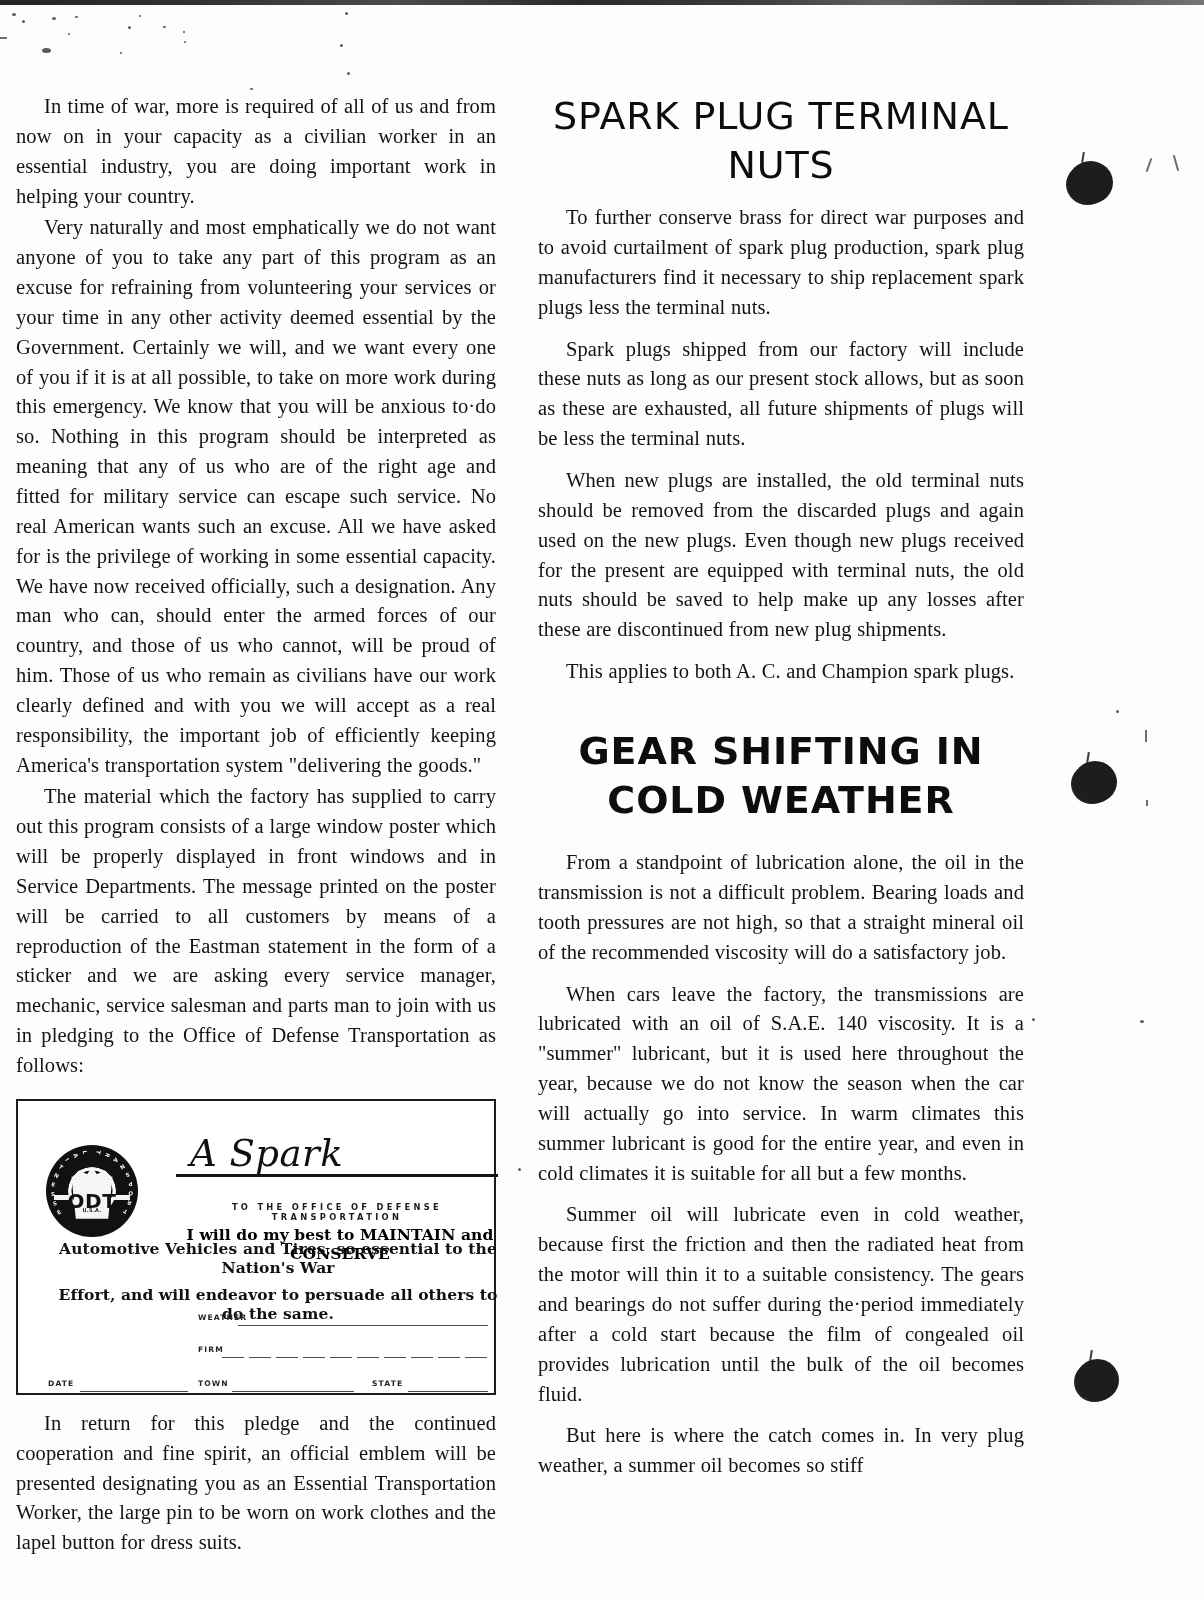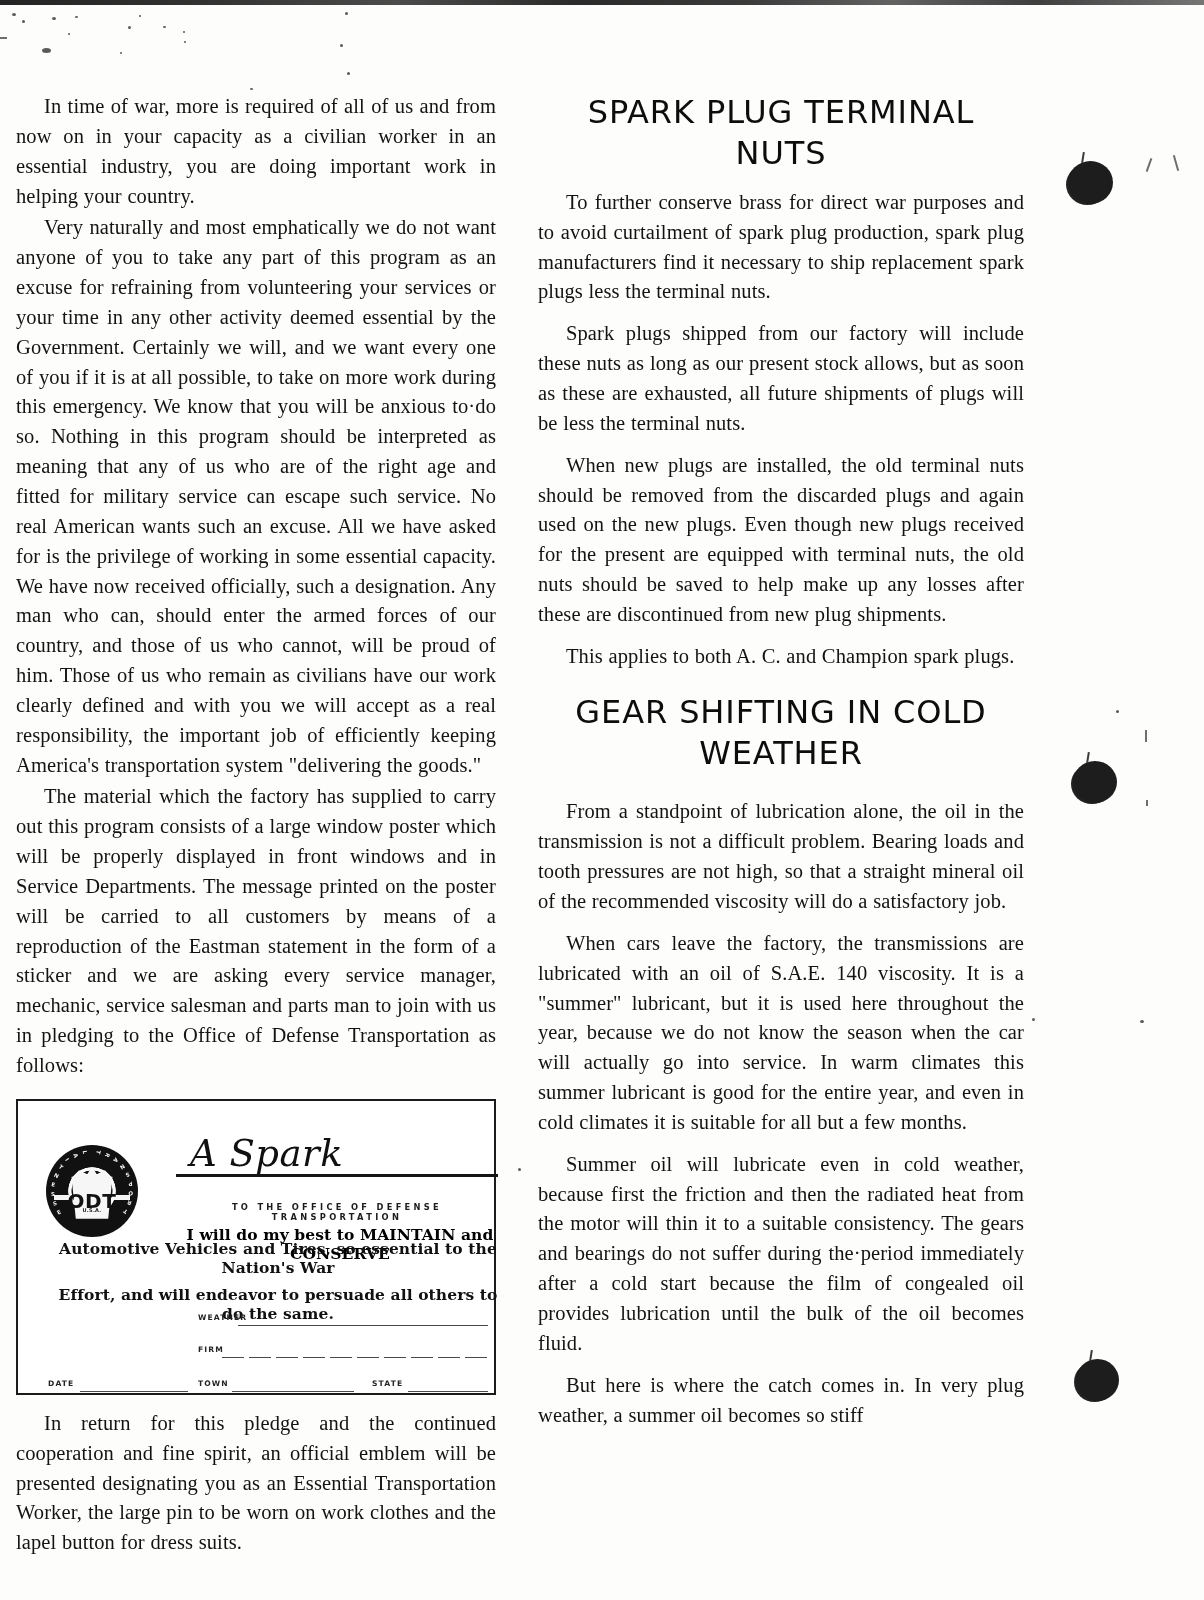--- a/index.html
+++ b/index.html
@@ -79,28 +79,28 @@
     text-indent: 28px;
     letter-spacing: .1px;
     word-spacing: .4px;
     color: #131313;
   }
   p.body.noindent { text-indent: 0; }
 
   h2.section {
     margin: 0 0 14px 0;
     font-family: "DejaVu Sans", "Liberation Sans", sans-serif;
-    font-size: 32px;
+    font-size: 38px;
     font-weight: 500;
     letter-spacing: .9px;
     text-align: center;
     color: #0d0d0d;
     line-height: 1.28;
   }
-  h2.section.tight { margin-top: 20px; }
+  h2.section.tight { margin-top: 40px; font-weight: bold; }
   .gap { height: 10px; }
 
   
   .pledge-card {
     position: relative;
     margin: 18px 0 14px 0;
     border: 2px solid #1b1b1b;
     height: 296px;
     background: #fff;
     box-sizing: border-box;

